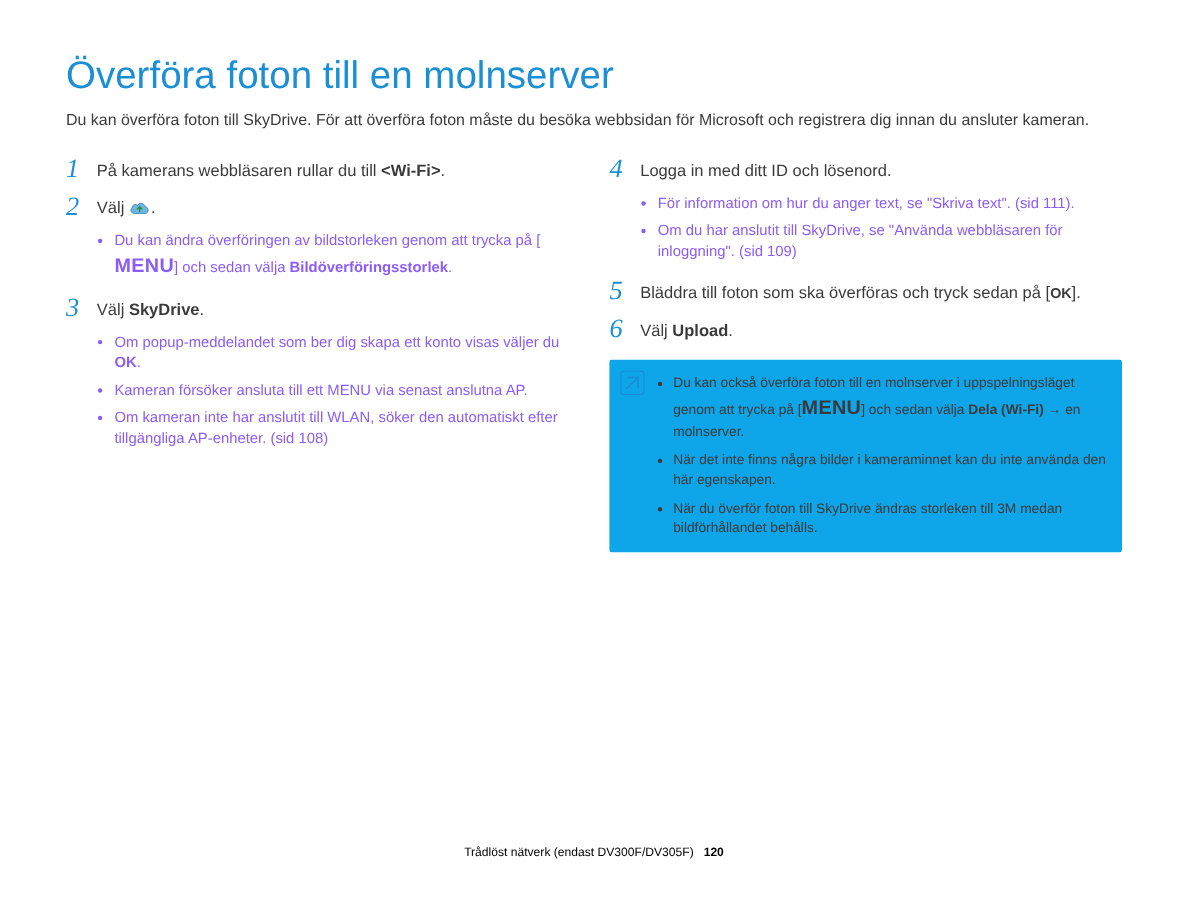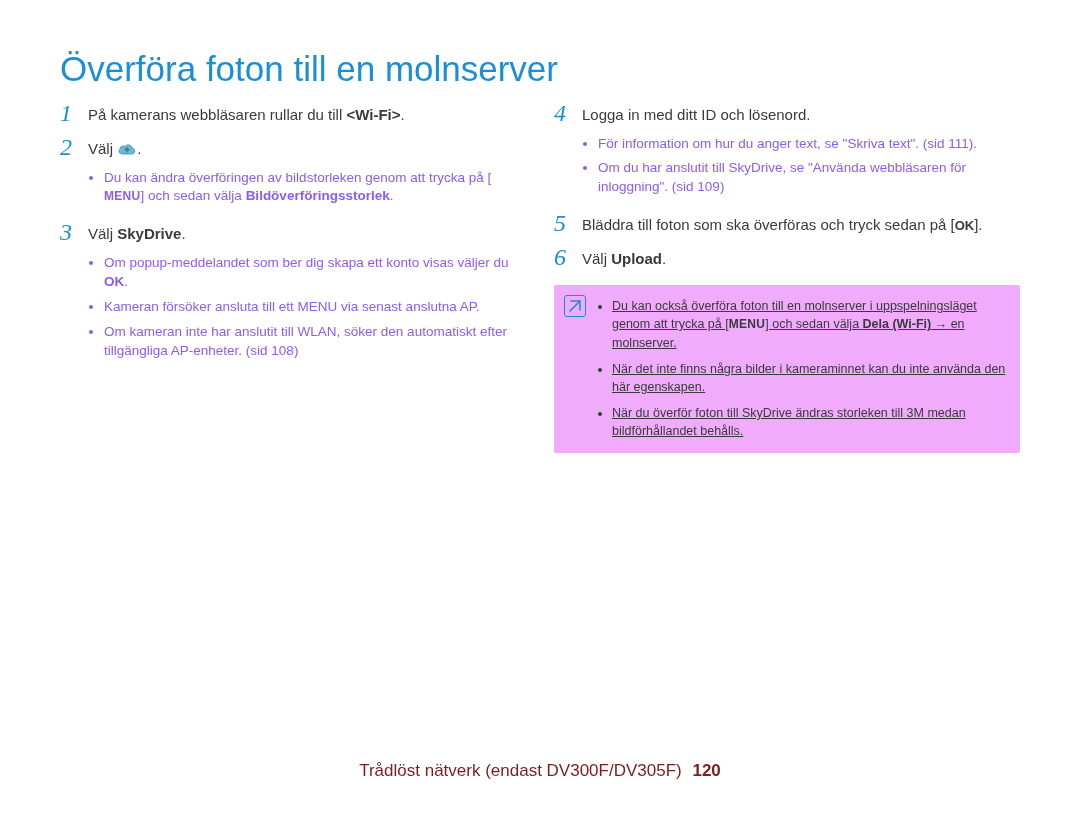--- a/index.html
+++ b/index.html
@@ -68,44 +68,43 @@
     font-size: 13.5px;
     color: #8b5cf6;
     line-height: 1.4;
   }
   ul.sub li { margin-bottom: 6px; }
   .menu-key {
     display: inline-block;
     font-weight: 700;
     font-family: Arial, sans-serif;
     letter-spacing: 0.3px;
-    font-size: 12px;
+    font-size: 18px;
     vertical-align: baseline;
   }
   .ok-key {
     display: inline-block;
     font-weight: 700;
     font-size: 13px;
     vertical-align: baseline;
   }
   .cloud-icon {
     display: inline-block;
     vertical-align: -2px;
   }
   .cloud-icon svg { display: block; }
   .note-box {
-    background: #f0abfc;
+    background: #0ea5e9;
     border-radius: 2px;
     padding: 12px 14px 12px 42px;
     font-size: 12.5px;
     color: #3a3a3a;
     line-height: 1.45;
     position: relative;
     margin-top: 16px;
-    text-decoration: underline;
   }
   .note-icon {
     position: absolute;
     left: 10px;
     top: 10px;
     width: 20px;
     height: 20px;
     border: 1.5px solid #178fd6;
     border-radius: 3px;
     display: flex;
@@ -118,30 +117,31 @@
     padding-left: 16px;
   }
   .note-box li { margin-bottom: 8px; }
   .note-box li:last-child { margin-bottom: 0; }
   .footer {
     position: absolute;
     bottom: 34px;
     left: 0;
     right: 0;
     text-align: center;
-    font-size: 17px;
-    color: #7f1d1d;
+    font-size: 11px;
+    color: #000000;
   }
   .footer .pn { font-weight: 700; margin-left: 6px; }
 </style>
 </head>
 <body>
 
 <div class="page">
   <h1 class="title">Överföra foton till en molnserver</h1>
+  <p class="intro">Du kan överföra foton till SkyDrive. För att överföra foton måste du besöka webbsidan för Microsoft och registrera dig innan du ansluter kameran.</p>
 
   <div class="cols">
 
     <div class="col">
 
       <div class="step">
         <div class="step-num">1</div>
         <div class="step-body">
           <span>På kamerans webbläsaren rullar du till </span><b>&lt;Wi-Fi&gt;</b><span>.</span>
         </div>

